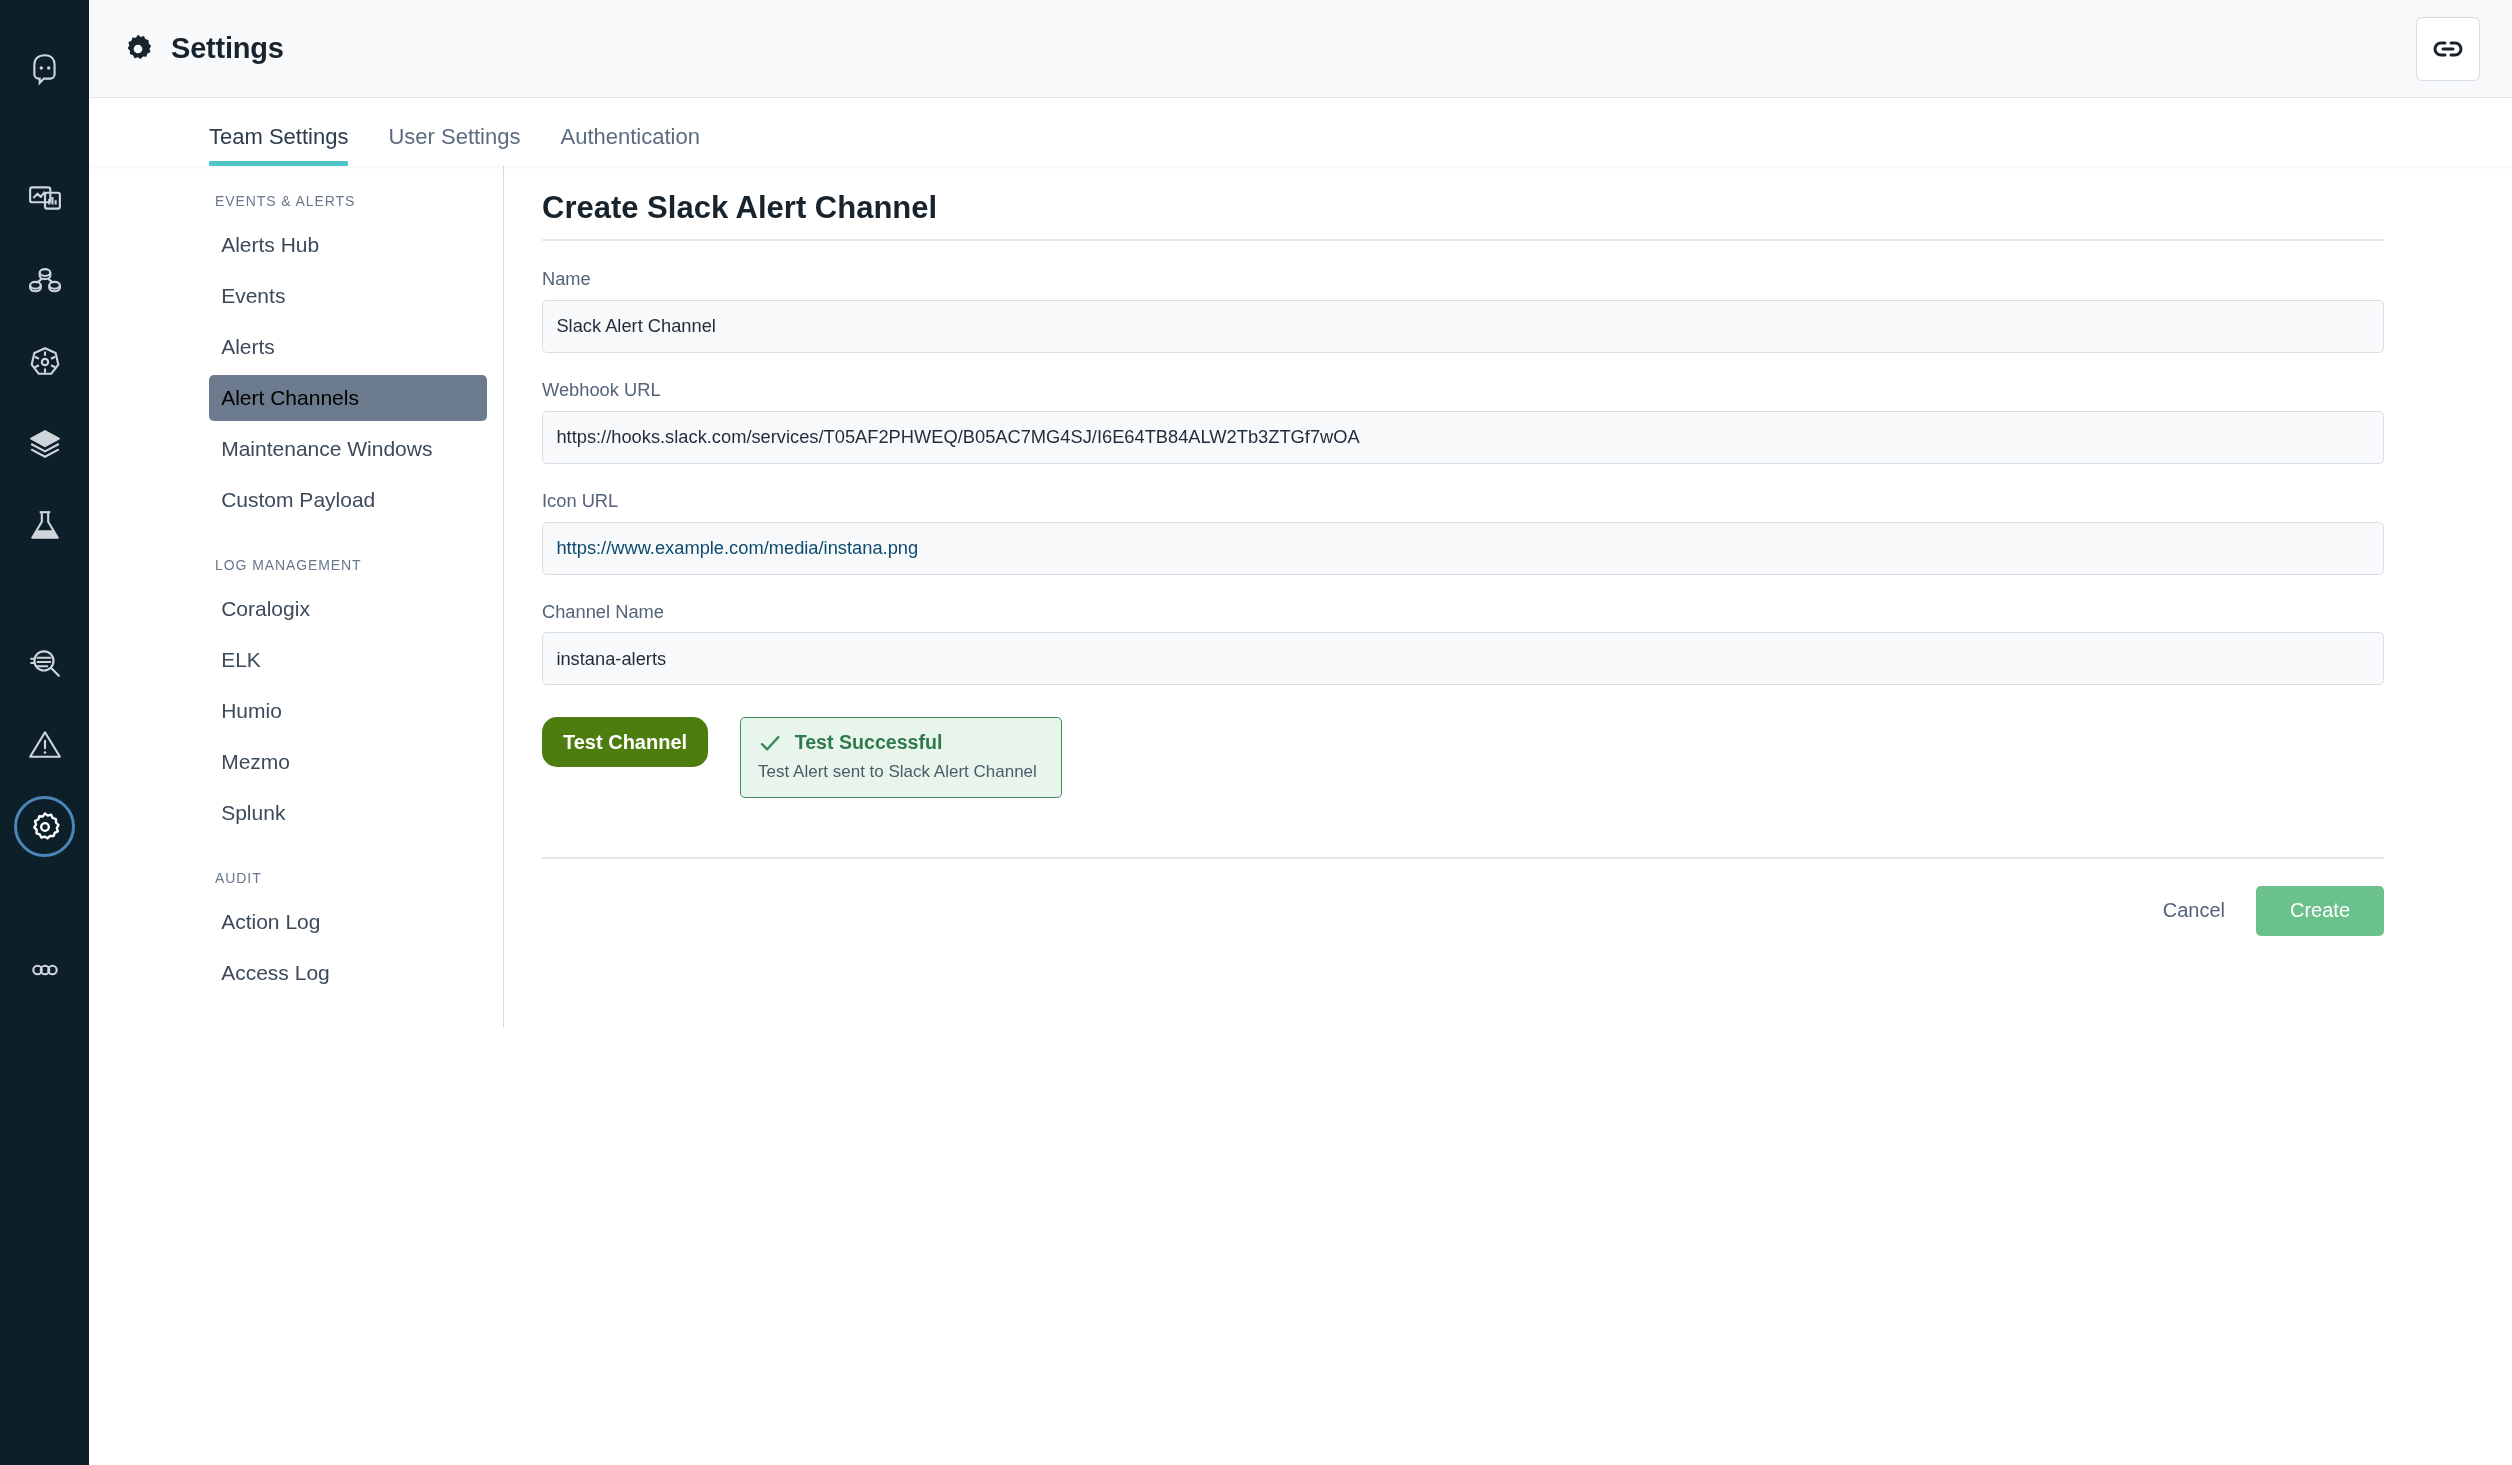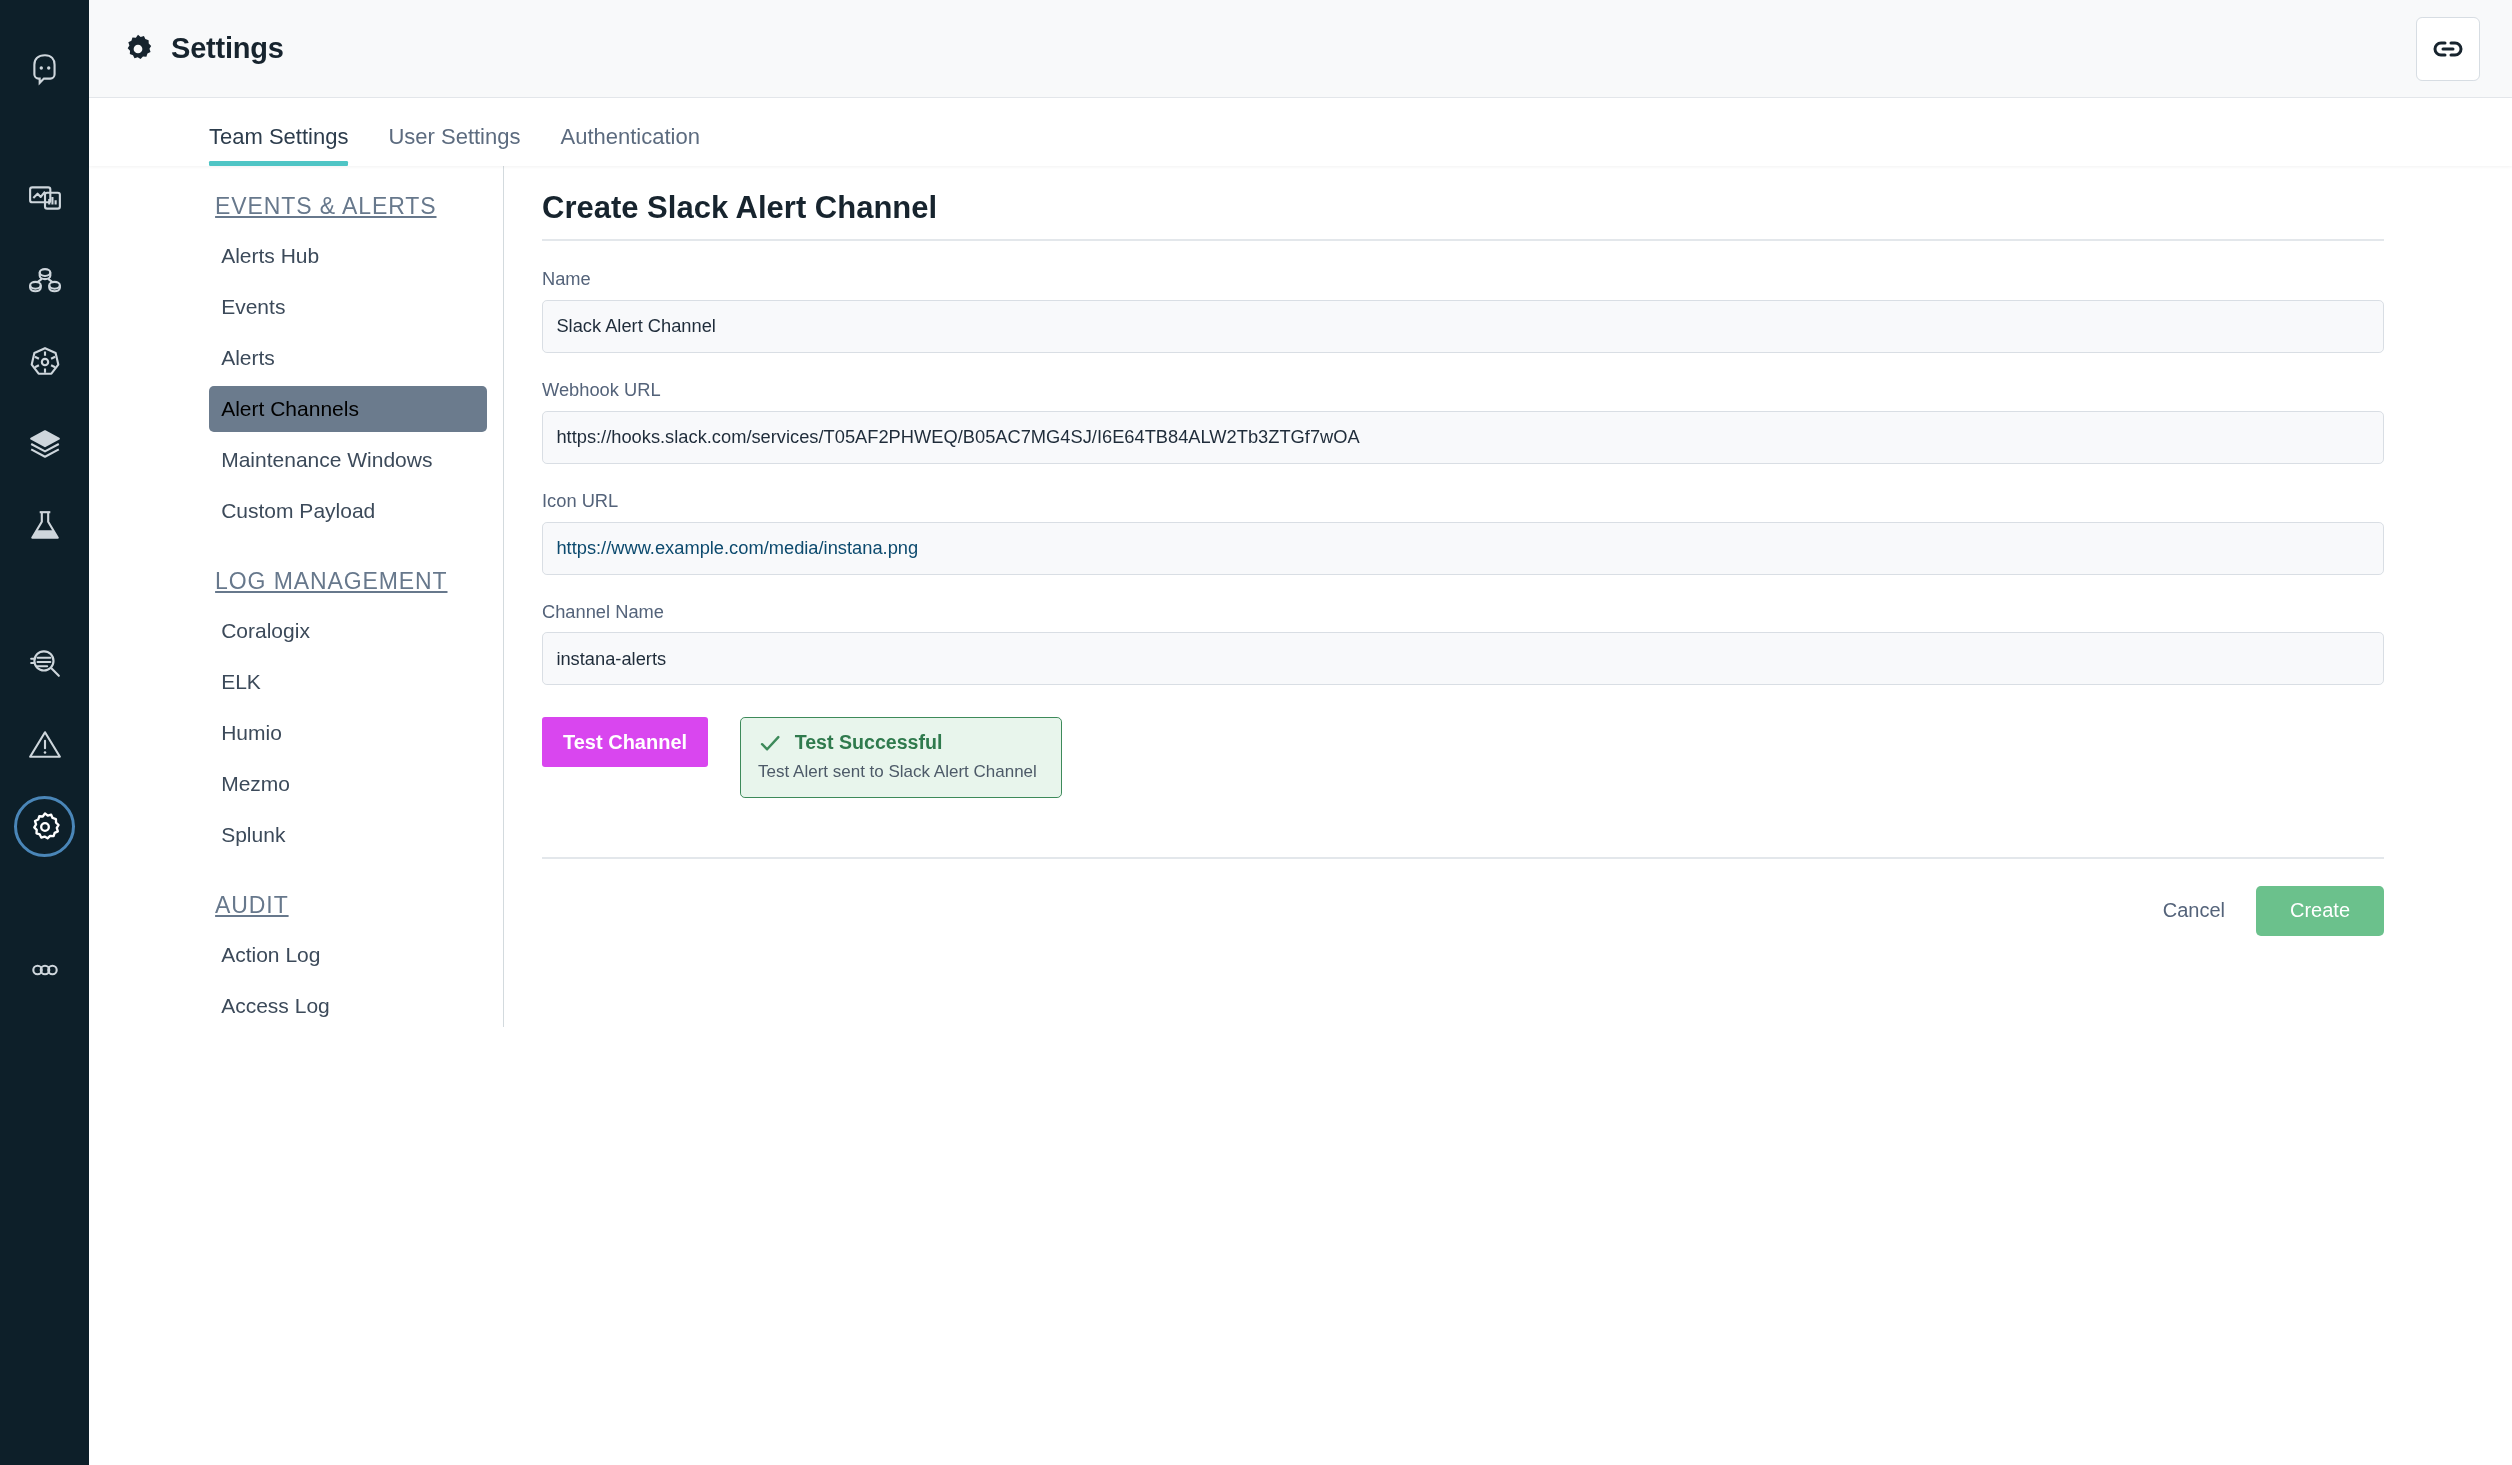--- a/index.html
+++ b/index.html
@@ -75,22 +75,22 @@
   
   .body { flex: 1; display: flex; min-height: 0; background: #ffffff; }
 
   .settings-nav {
     width: 415px; flex: 0 0 415px;
     padding: 27px 16px 0 120px;
     border-right: 1.8px solid #d3dade;
     height: 861px;
   }
   .nav-group-title {
-    font-size: 23px; color: #67788c; letter-spacing: 0.9px;
-    margin: 0 0 13.4px 6.1px; text-transform: uppercase; text-decoration: underline;
+    font-size: 14px; color: #67788c; letter-spacing: 0.9px;
+    margin: 0 0 13.4px 6.1px; text-transform: uppercase;
   }
   .nav-group + .nav-group { margin-top: 34px; }
   .nav-item {
     font-size: 21px; color: #3c4a5a;
     padding: 11px 0 11px 12.2px;
     border-radius: 4.9px; margin-bottom: 4.9px;
     white-space: nowrap;
   }
   .nav-item.active { background: #6b7b8d; color: #000000; }
 
@@ -107,23 +107,23 @@
     border: 1.2px solid #d9dee4; border-radius: 4.9px;
     display: flex; align-items: center;
     padding: 0 13.4px;
     font-size: 18.3px; color: #1f2c3a;
     overflow: hidden; white-space: nowrap;
   }
   .input.placeholder { color: #0c4a6e; }
 
   .test-row { display: flex; align-items: flex-start; gap: 32px; margin-top: 32px; }
   .test-btn {
-    background: #d946ef; color: #ffffff;
+    background: #4d7c0f; color: #ffffff;
     font-size: 20px; font-weight: bold;
-    padding: 13.4px 21px; border-radius: 3px;
+    padding: 13.4px 21px; border-radius: 15px;
     border: none; white-space: nowrap;
   }
   .toast {
     background: #e8f5ec; border: 1.2px solid #3d8a5a; border-radius: 4.9px;
     padding: 12.2px 24.4px 14.7px 17px; min-width: 246px;
   }
   .toast-head { display: flex; align-items: center; gap: 12.2px; margin-bottom: 7.3px; }
   .toast-head svg { width: 24.4px; height: 24.4px; display: block; }
   .toast-title { font-size: 19.6px; font-weight: bold; color: #2f7a4d; }
   .toast-msg { font-size: 17px; color: #4d5a68; white-space: nowrap; }

